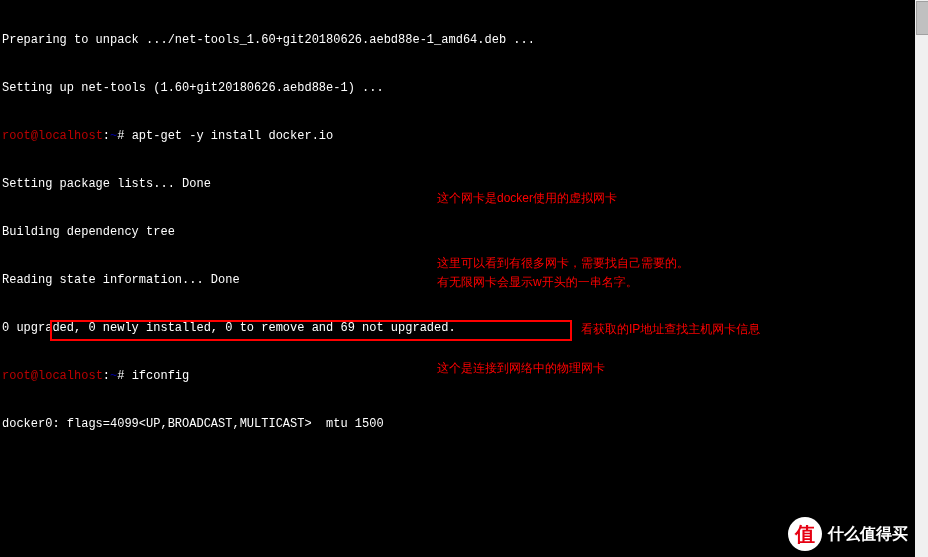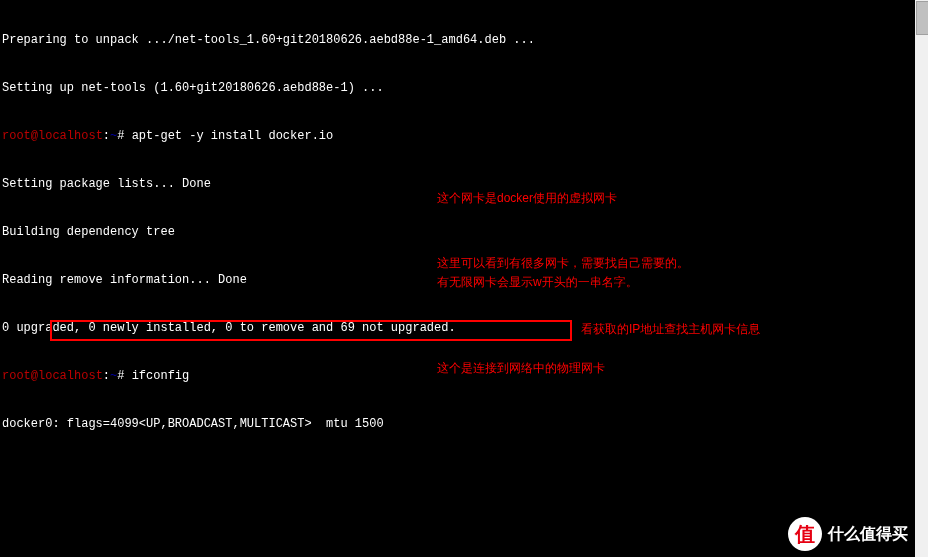--- a/index.html
+++ b/index.html
@@ -18,21 +18,21 @@
 </style>
 </head>
 <body>
 
 <div class="terminal">
   <div class="line">Preparing to unpack .../net-tools_1.60+git20180626.aebd88e-1_amd64.deb ...</div>
   <div class="line">Setting up net-tools (1.60+git20180626.aebd88e-1) ...</div>
   <div class="line"><span class="prompt-host">root</span><span class="prompt-host">@</span><span class="prompt-host">localhost</span><span class="prompt-sep">:</span><span class="prompt-path">~</span><span class="prompt-sep">#</span> <span>apt-get -y install docker.io</span></div>
   <div class="line">Setting package lists... Done</div>
   <div class="line">Building dependency tree</div>
-  <div class="line">Reading remove information... Done</div>
+  <div class="line">Reading state information... Done</div>
   <div class="line">0 upgraded, 0 newly installed, 0 to remove and 69 not upgraded.</div>
   <div class="line"><span class="prompt-host">root</span><span class="prompt-host">@</span><span class="prompt-host">localhost</span><span class="prompt-sep">:</span><span class="prompt-path">~</span><span class="prompt-sep">#</span> <span>ifconfig</span></div>
   <div class="line">docker0: flags=4099&lt;UP,BROADCAST,MULTICAST&gt;  mtu 1500</div>
   
   
   
   
   
   
   

